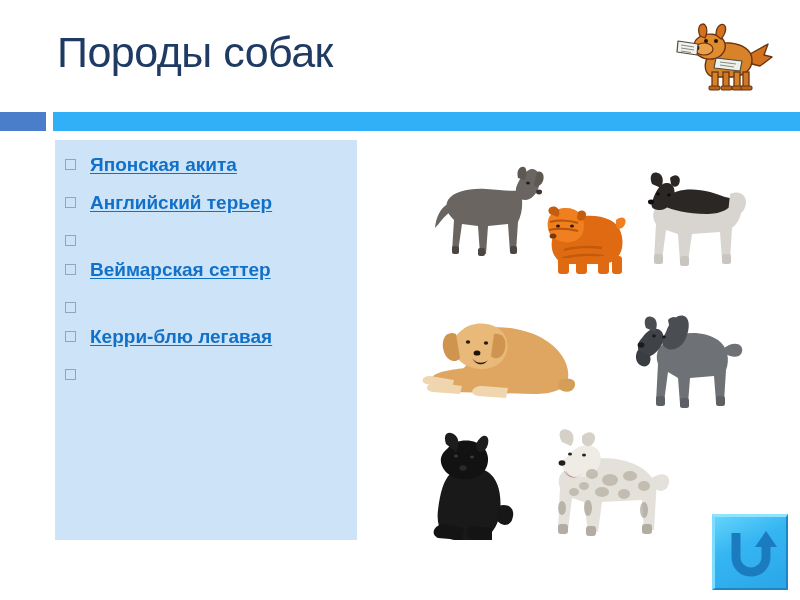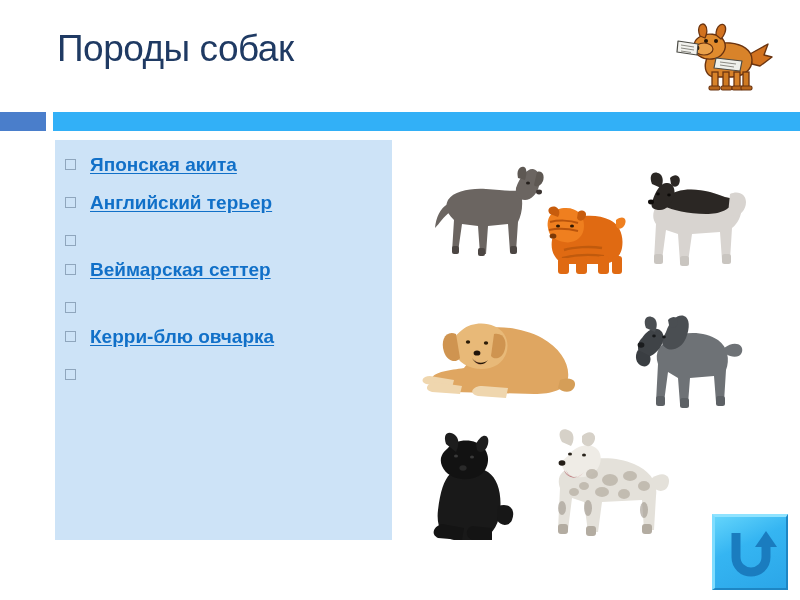--- a/index.html
+++ b/index.html
@@ -18,21 +18,21 @@
     position: absolute;
     inset: 0;
     background: #ffffff;
   }
 
   
   .slide-title {
     position: absolute;
     left: 57px;
     top: 28px;
-    font-size: 37px;
+    font-size: 43px;
     font-weight: 400;
     letter-spacing: -0.5px;
     color: #1f3a63;
     line-height: 1.15;
     white-space: nowrap;
   }
   .header-logo {
     position: absolute;
     left: 664px;
     top: 14px;
@@ -57,21 +57,21 @@
     right: 0;
     height: 19px;
     background: #32b0f7;
   }
 
   
   .list-panel {
     position: absolute;
     left: 55px;
     top: 140px;
-    width: 337px;
+    width: 302px;
     height: 400px;
     background: #cde3f7;
     padding: 12px 0 2px 0;
     box-sizing: border-box;
   }
   .breed-item {
     display: flex;
     align-items: flex-start;
     padding: 0 6px 0 10px;
     margin-bottom: 11px;
@@ -196,21 +196,21 @@
       <span class="bullet-square"></span>
       <span class="breed-link">Веймарская сеттер</span>
     </div>
 
     <div class="breed-item">
       <span class="bullet-square"></span>
     </div>
 
     <div class="breed-item">
       <span class="bullet-square"></span>
-      <span class="breed-link">Керри-блю овчарка</span>
+      <span class="breed-link">Керри-блю легавая</span>
     </div>
 
     <div class="breed-item">
       <span class="bullet-square"></span>
     </div>
 
 
   </div>
 
   <div class="photo-area">

